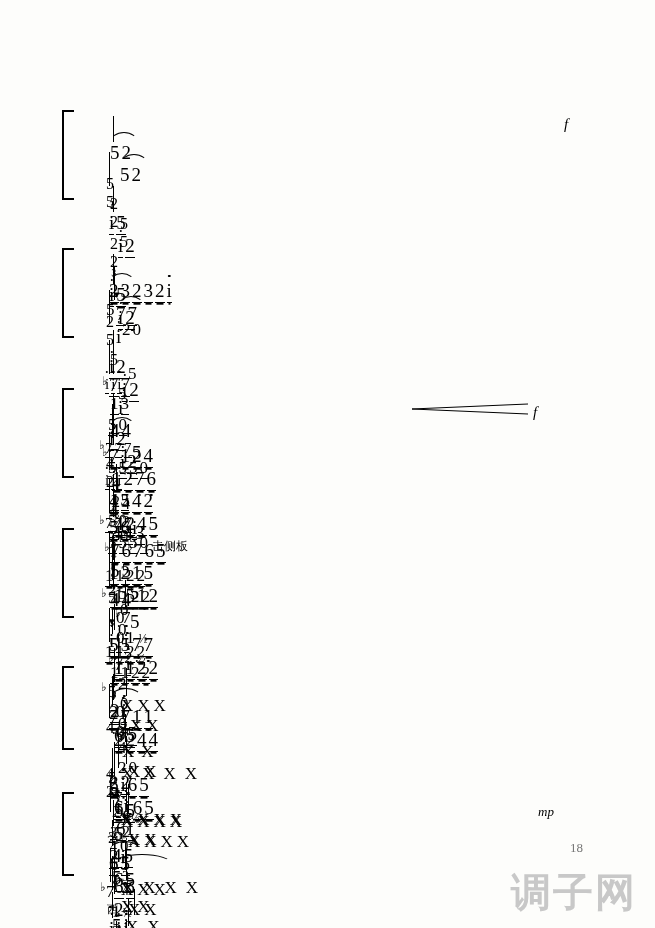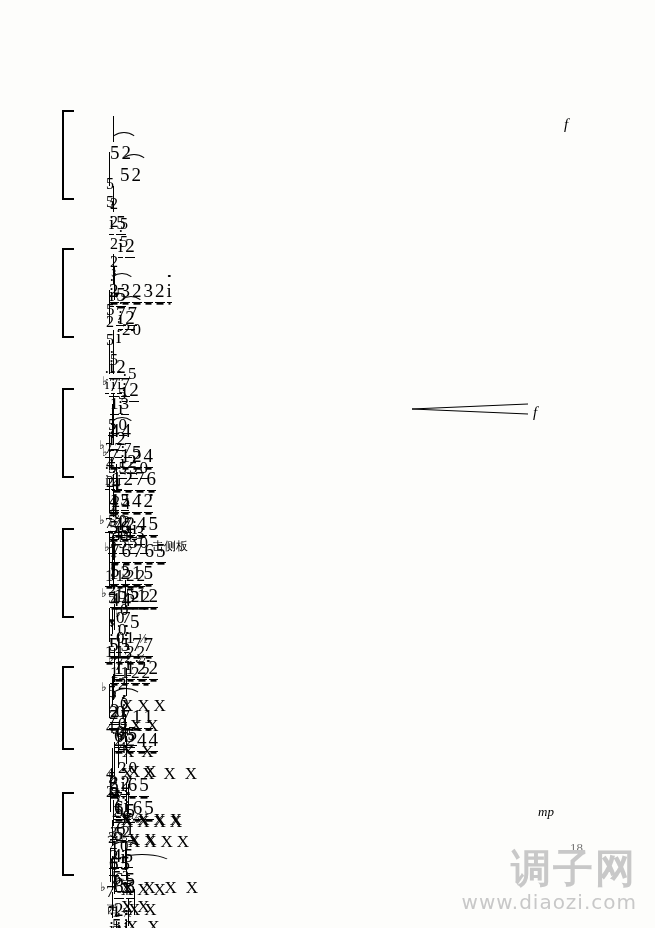--- a/index.html
+++ b/index.html
@@ -530,16 +530,15 @@
         
         
       </div>
     </div>
   </div>
 
   <div class="pagenum">18</div>
 
   <div class="watermark">
     <div class="wm-main">调子网</div>
-    <div class="wm-sub">www.diaozi.com</div>
   </div>
 
 </div>
 
 </body></html>

